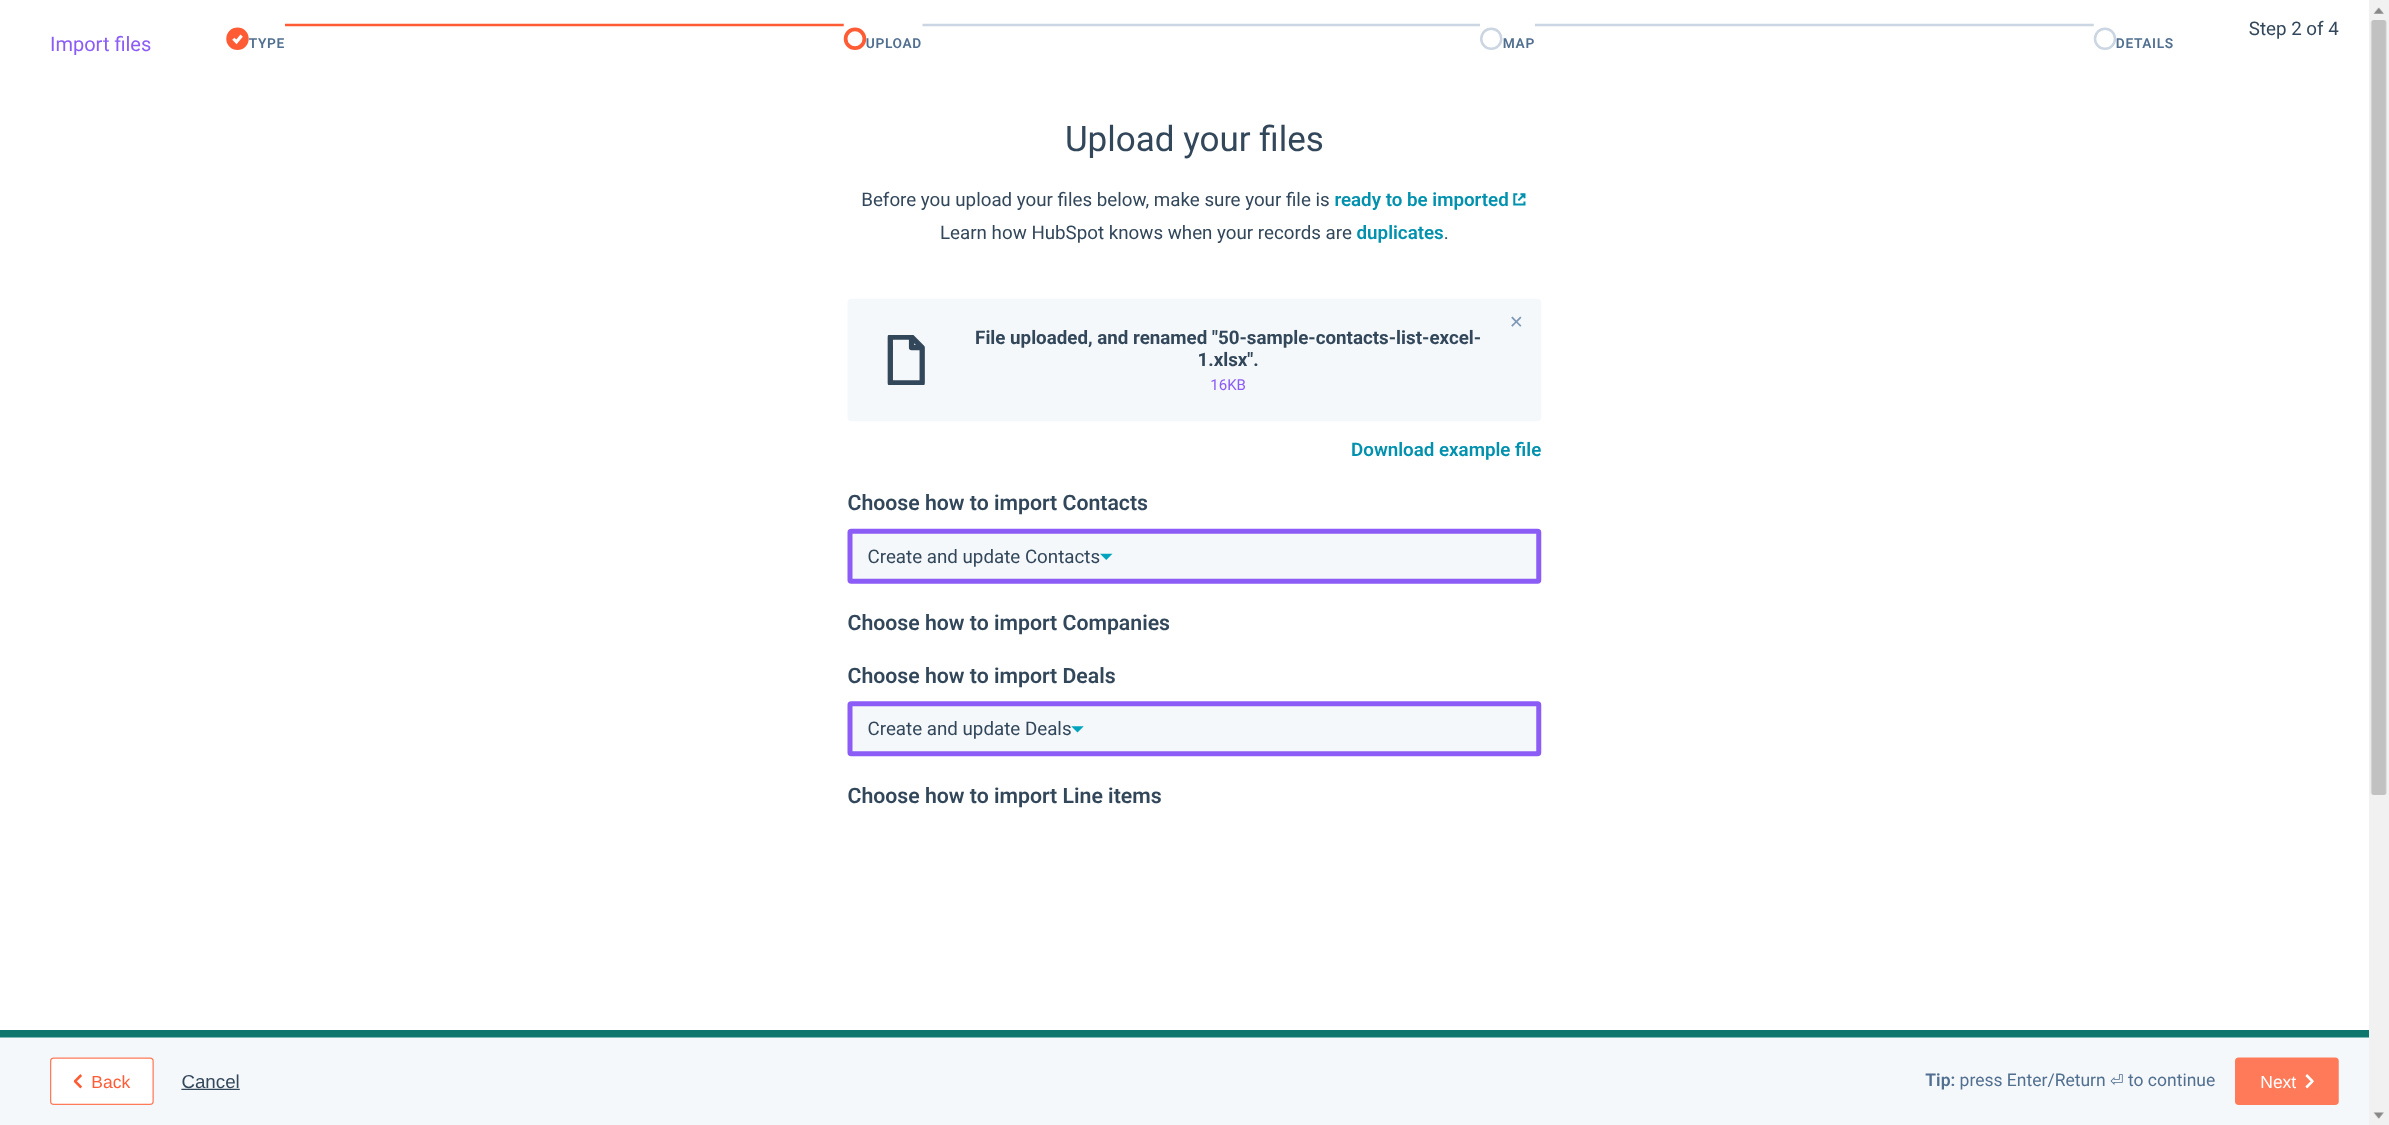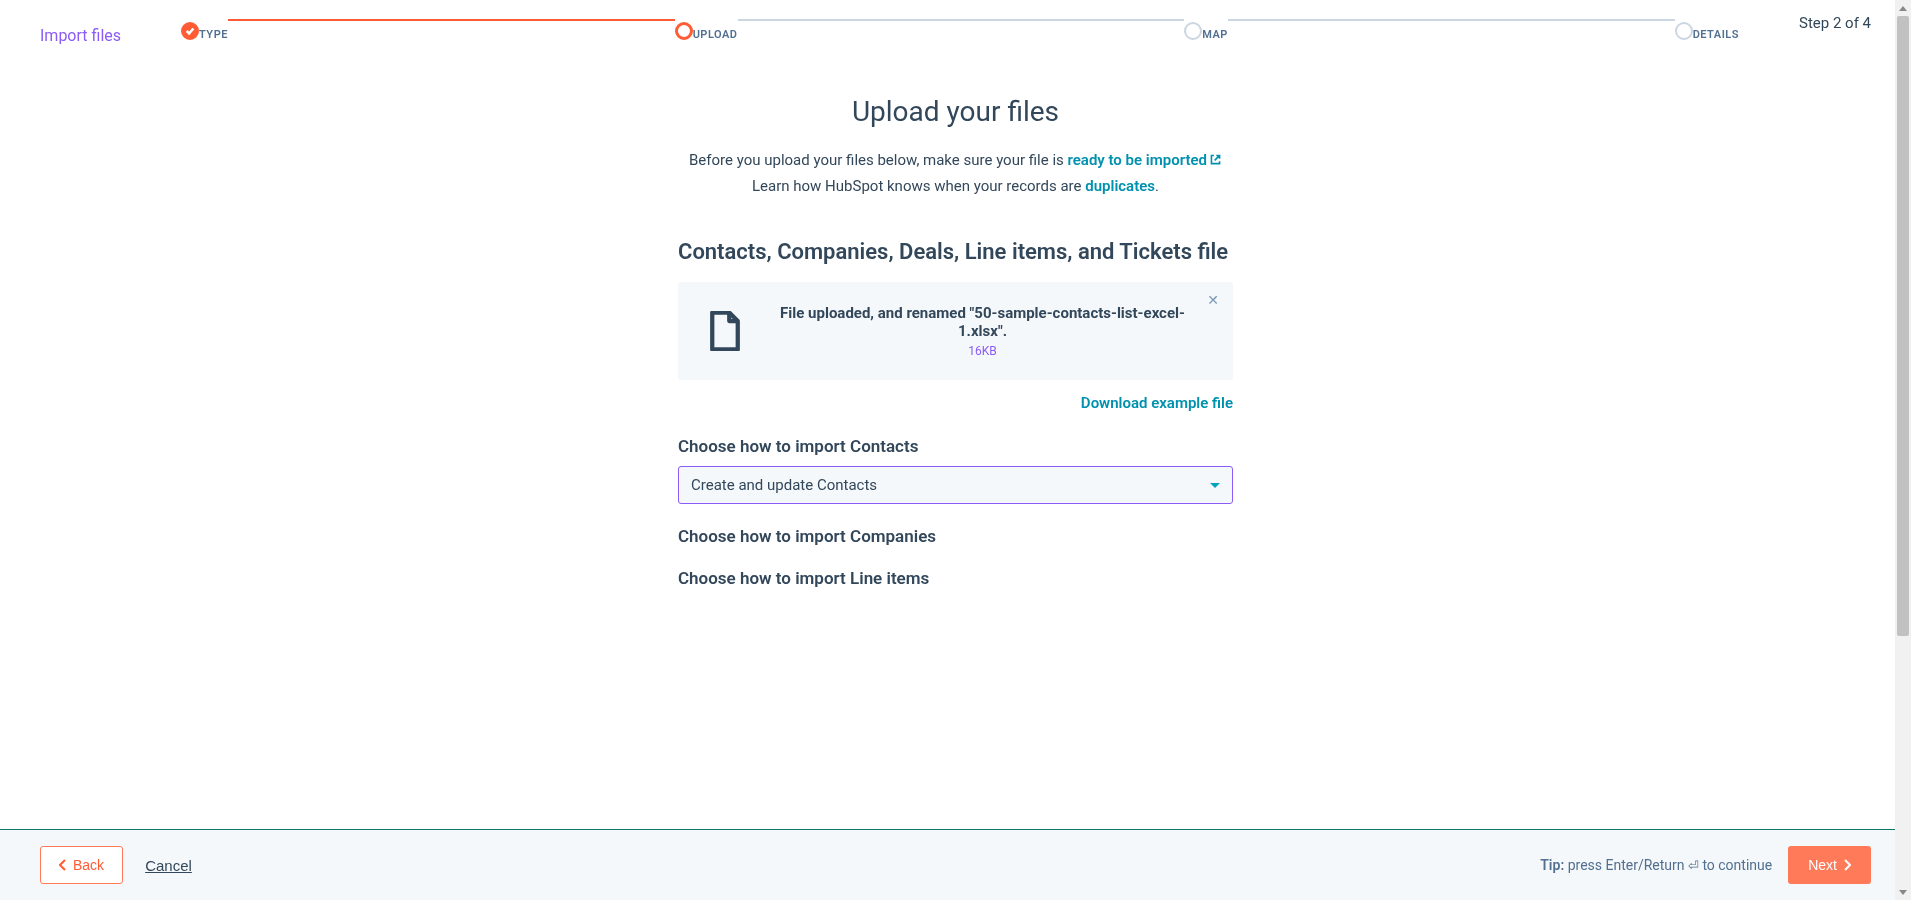--- a/index.html
+++ b/index.html
@@ -181,44 +181,43 @@
     }
     .field-label {
       font-size: 17px;
       font-weight: 600;
       color: #33475b;
       margin-bottom: 10px;
     }
     .select-box {
       width: 100%;
       background: #f5f8fa;
-      border: 1px solid #8b5cf6;
+      border: 4px solid #8b5cf6;
       border-radius: 3px;
       padding: 9px 12px;
       font-size: 15px;
       color: #33475b;
       display: flex;
       align-items: center;
-      justify-content: space-between;
       cursor: pointer;
     }
     .caret-down {
       width: 0;
       height: 0;
       border-left: 5px solid transparent;
       border-right: 5px solid transparent;
       border-top: 5px solid #00a4bd;
     }
     .footer {
       position: fixed;
       bottom: 0;
       left: 0;
       right: 0;
       background: #f5f8fa;
-      border-top: 1px solid #0f766e;
+      border-top: 6px solid #0f766e;
       padding: 16px 40px;
       display: flex;
       align-items: center;
       margin-top: 32px;
     }
     .btn-back {
       background: #fff;
       border: 1px solid #ff7a59;
       color: #ff5c35;
       padding: 10px 18px;
@@ -348,21 +347,20 @@
 
 <div class="main-content">
   <h1 class="page-heading">Upload your files</h1>
   <div class="intro-text">
     <span>Before you upload your files below, make sure your file is </span><a class="link"><span>ready to be imported</span><svg class="external-icon" viewBox="0 0 16 16">
           <path fill="none" stroke="#0091ae" stroke-width="2" d="M6 3 H3 V13 H13 V10 M9 3 H13 V7 M13 3 L7 9"></path>
         </svg></a><br>
     <span>Learn how HubSpot knows when your records are </span><a class="link">duplicates</a>.
   </div>
 
-  <h2 class="section-heading">Contacts, Companies, Deals, Line items, and Tickets file</h2>
 
   <div class="file-card">
     <svg class="file-icon-svg" viewBox="0 0 24 28">
       <path d="M3 1 H15 L21 7 V27 H3 Z" fill="none" stroke="#33475b" stroke-width="3" stroke-linejoin="round"></path>
       <path d="M15 1 V7 H21" fill="none" stroke="#33475b" stroke-width="3" stroke-linejoin="round"></path>
     </svg>
     <div class="file-info">
       <div class="file-status">File uploaded, and renamed "50-sample-contacts-list-excel-1.xlsx".</div>
       <div class="file-size">16KB</div>
     </div>
@@ -378,20 +376,27 @@
     <div class="select-box">
       <span>Create and update Contacts</span>
       <span class="caret-down"></span>
     </div>
   </div>
 
   <div class="field-group">
     <div class="field-label">Choose how to import Companies</div>
   </div>
 
+  <div class="field-group">
+    <div class="field-label">Choose how to import Deals</div>
+    <div class="select-box">
+      <span>Create and update Deals</span>
+      <span class="caret-down"></span>
+    </div>
+  </div>
 
   <div class="field-group">
     <div class="field-label">Choose how to import Line items</div>
   </div>
 </div>
 
 <div class="footer">
   <button class="btn-back">
     <svg class="chevron-left" viewBox="0 0 8 12">
         <path d="M6 1 L1 6 L6 11" fill="none" stroke="#ff5c35" stroke-width="2"></path>

